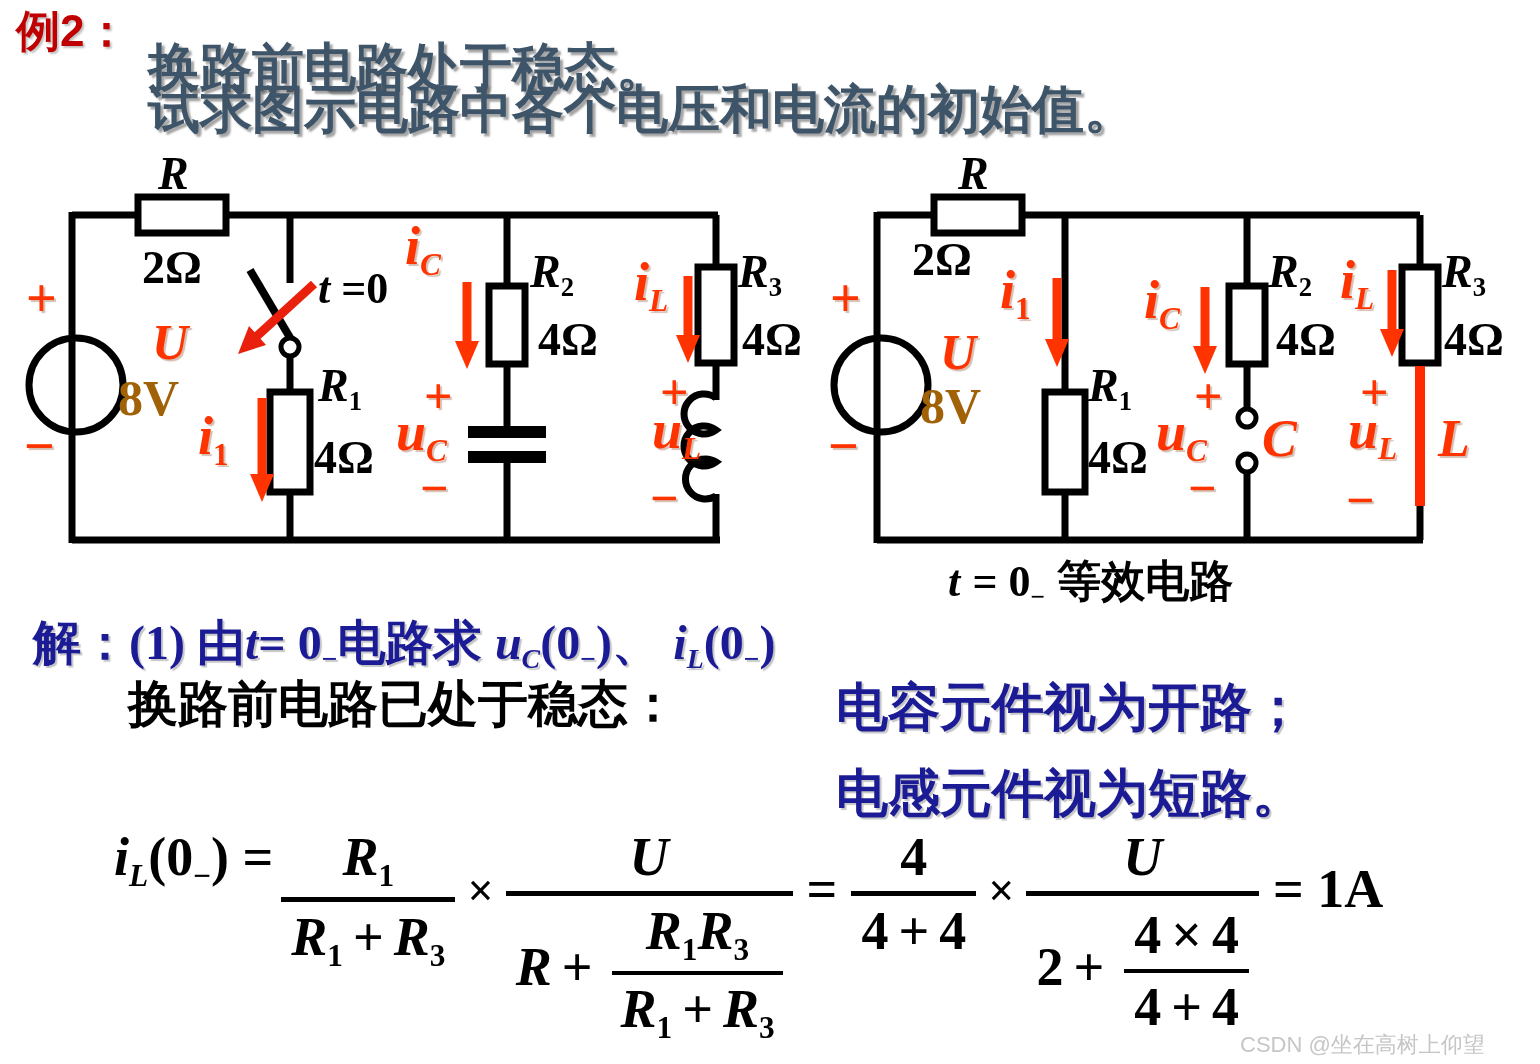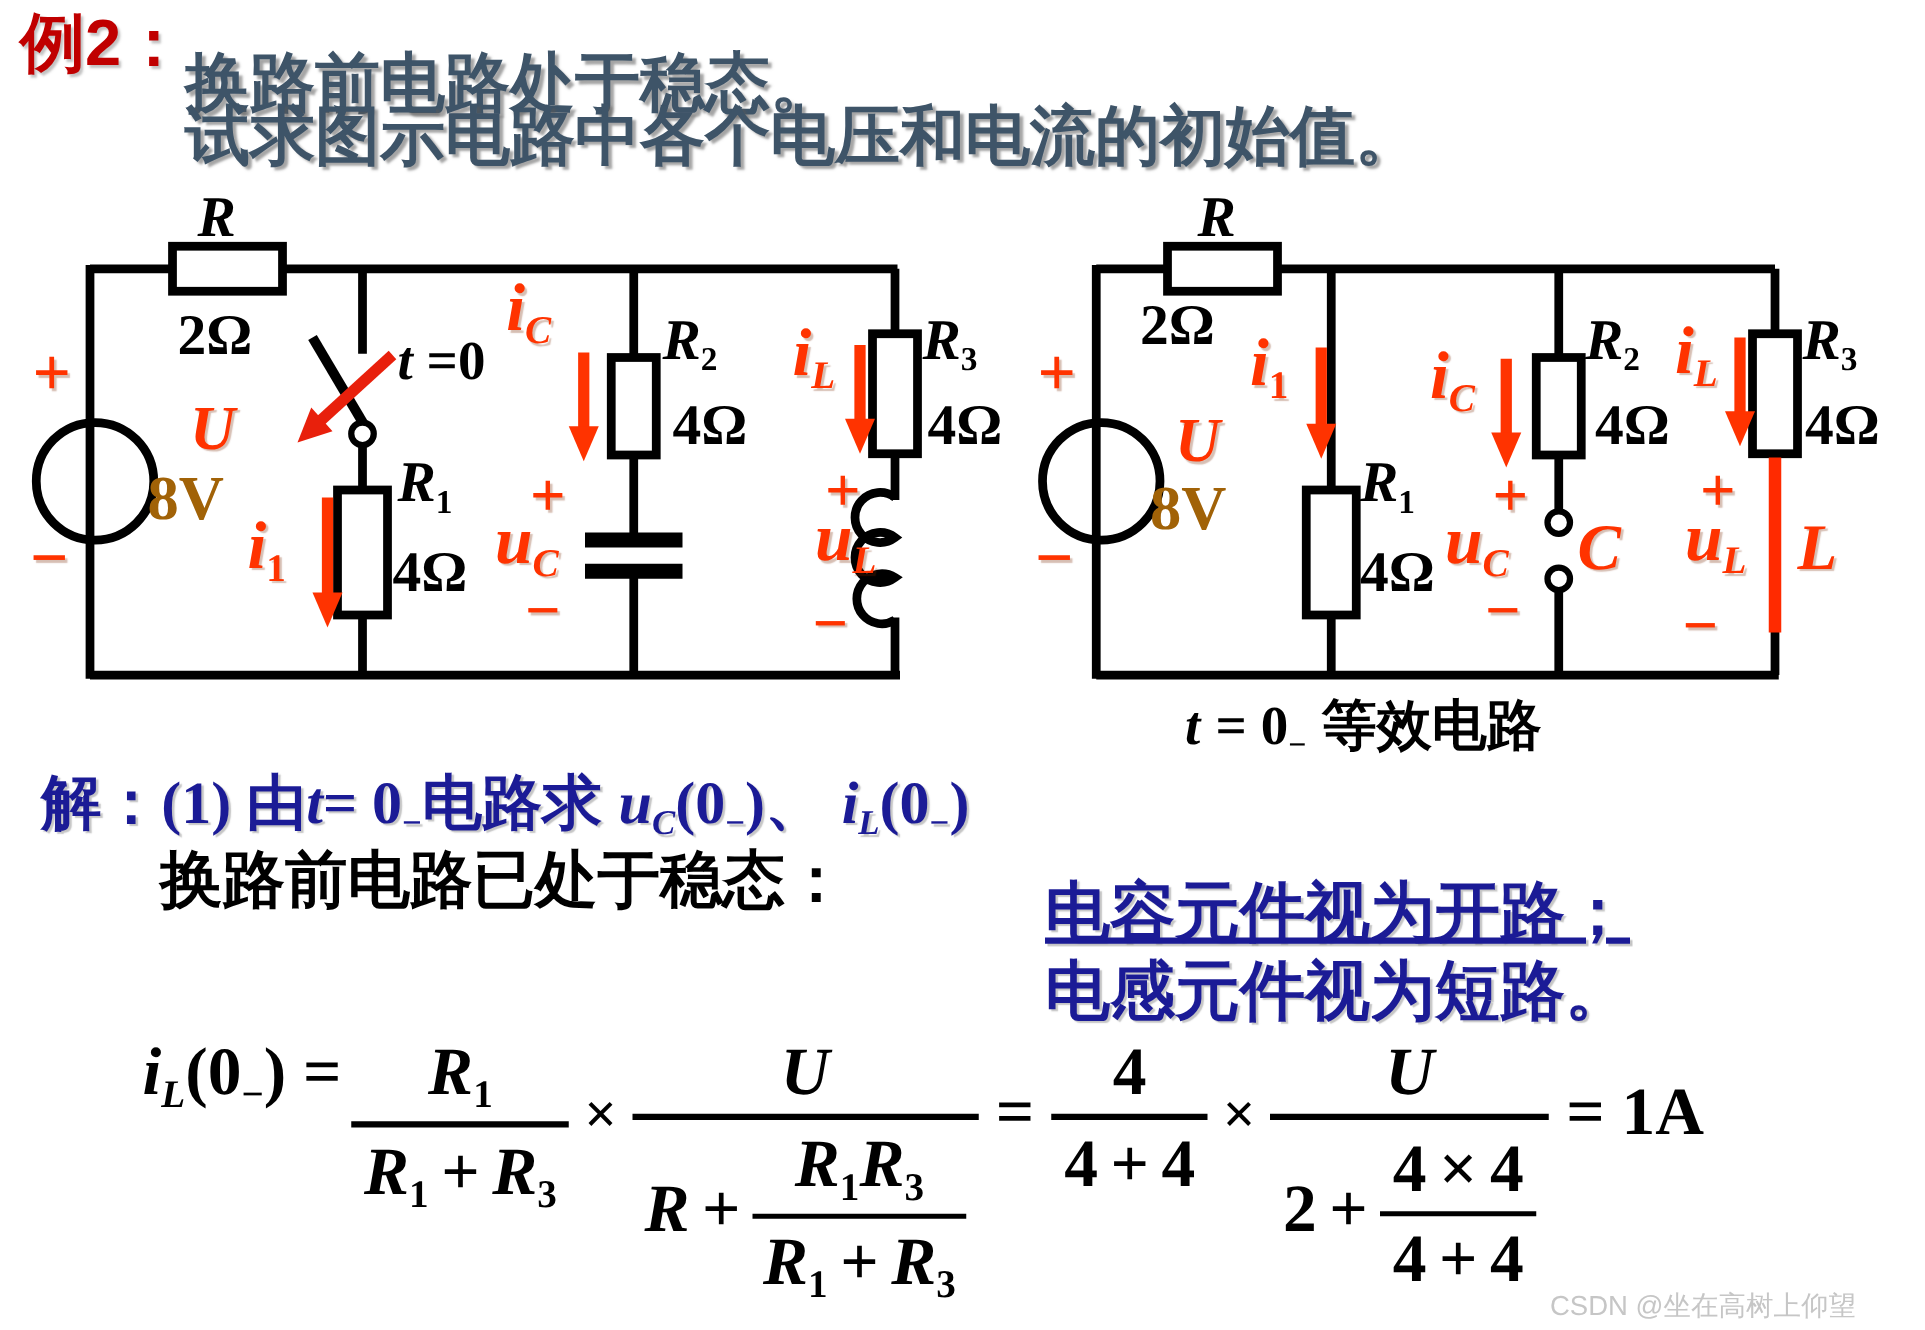--- a/index.html
+++ b/index.html
@@ -4,37 +4,37 @@
 <style>
   html,body{margin:0;padding:0;background:#fff;}
   .slide{position:relative;width:1540px;height:1064px;background:#ffffff;overflow:hidden;
          font-family:"Liberation Sans",sans-serif;}
   .L{position:absolute;white-space:nowrap;line-height:1.05;}
   
   .cjk{font-weight:bold;font-family:"Liberation Sans",sans-serif;}
   .serif{font-family:"Liberation Serif",serif;font-weight:bold;}
   .it{font-style:italic;}
   .titleSlate{color:#3e5468;font-size:52px;text-shadow:3px 3px 2px rgba(90,90,90,.55);}
-  .exRed{color:#c00000;font-size:52px;text-shadow:2px 2px 2px rgba(120,120,120,.45);}
+  .exRed{color:#c00000;font-size:44px;text-shadow:2px 2px 2px rgba(120,120,120,.45);}
   .red{color:#ff3300;text-shadow:2px 2px 1px rgba(120,40,0,.30);}
   .slateV{color:#a16207;}
   .blue{color:#1b1b96;text-shadow:2px 2px 1px rgba(110,110,110,.40);}
   .blk{color:#000;}
   .subv{font-size:0.58em;font-style:italic;vertical-align:-0.34em;font-weight:bold;}
   .subn{font-size:0.58em;font-style:normal;vertical-align:-0.34em;font-weight:bold;}
   
   .f46{font-size:46px;} .f44{font-size:44px;} .f50{font-size:50px;}
   .f54{font-size:54px;} .f52{font-size:52px;}
   
   .formula{position:absolute;left:114px;top:826px;display:flex;align-items:flex-start;
            font-family:"Liberation Serif",serif;font-weight:bold;font-size:54px;color:#000;}
   .frac{display:flex;flex-direction:column;text-align:center;margin:0 8px;}
   .frac>.num{min-height:62px;display:flex;align-items:flex-end;justify-content:center;padding:0 12px 3px;}
   .frac>.den{border-top:5px solid #000;padding:4px 10px 0;display:flex;align-items:flex-start;justify-content:center;}
-  .ifrac{display:flex;flex-direction:column;text-align:right;}
+  .ifrac{display:flex;flex-direction:column;text-align:right;margin-left:10px;}
   .ifrac>.num{min-height:66px;display:flex;align-items:flex-end;justify-content:center;padding:0 10px 3px;}
   .ifrac>.den{border-top:4px solid #000;padding:3px 8px 0;display:flex;justify-content:center;}
   .mt-lhs{}
   .mt-x{margin-top:38px;font-size:46px;margin-left:4px;margin-right:4px;}
   .mt-eq{margin-top:32px;margin-left:6px;margin-right:6px;}
   .denpre{margin-top:36px;}
   .op{margin:0 10px;}
   .wm{position:absolute;left:1240px;top:1030px;font-size:22px;color:#c6c6c6;
       font-family:"Liberation Sans",sans-serif;}
 </style>
@@ -171,21 +171,21 @@
     <span class="serif it">t</span>
     <span class="serif">= 0</span><sub class="subn serif">−</sub>
     <span class="cjk" style="font-size:44px;">等效电路</span>
   </div>
 
   <div class="L blue" style="left:33px;top:618px;font-size:48px;">
     <span class="cjk">解：</span><span class="serif">(1) </span><span class="cjk">由</span><span class="serif it">t</span><span class="serif">= 0</span><sub class="subn serif">−</sub><span class="cjk">电路求 </span><span class="serif it">u</span><sub class="subv serif">C</sub><span class="serif">(0</span><sub class="subn serif">−</sub><span class="serif">)</span><span class="cjk">、</span> <span class="serif it">i</span><sub class="subv serif">L</sub><span class="serif">(0</span><sub class="subn serif">−</sub><span class="serif">)</span>
   </div>
 
   <span class="L cjk blk f50" style="left:128px;top:678px;">换路前电路已处于稳态：</span>
-  <span class="L cjk blue f52" style="left:836px;top:703px;text-decoration:underline;">电容元件视为开路；</span>
+  <span class="L cjk blue f52" style="left:836px;top:680px;">电容元件视为开路；</span>
 
   <span class="L cjk blue f52" style="left:836px;top:766px;">电感元件视为短路。</span>
 
   <div class="formula">
     <span class="mt-lhs"><i>i</i><sub class="subv">L</sub><span>(0</span><sub class="subn">−</sub><span>)</span> <span>=</span></span>
 
     <div class="frac">
       <div class="num">
           <span><i>R</i><sub class="subn">1</sub></span>
         </div>

